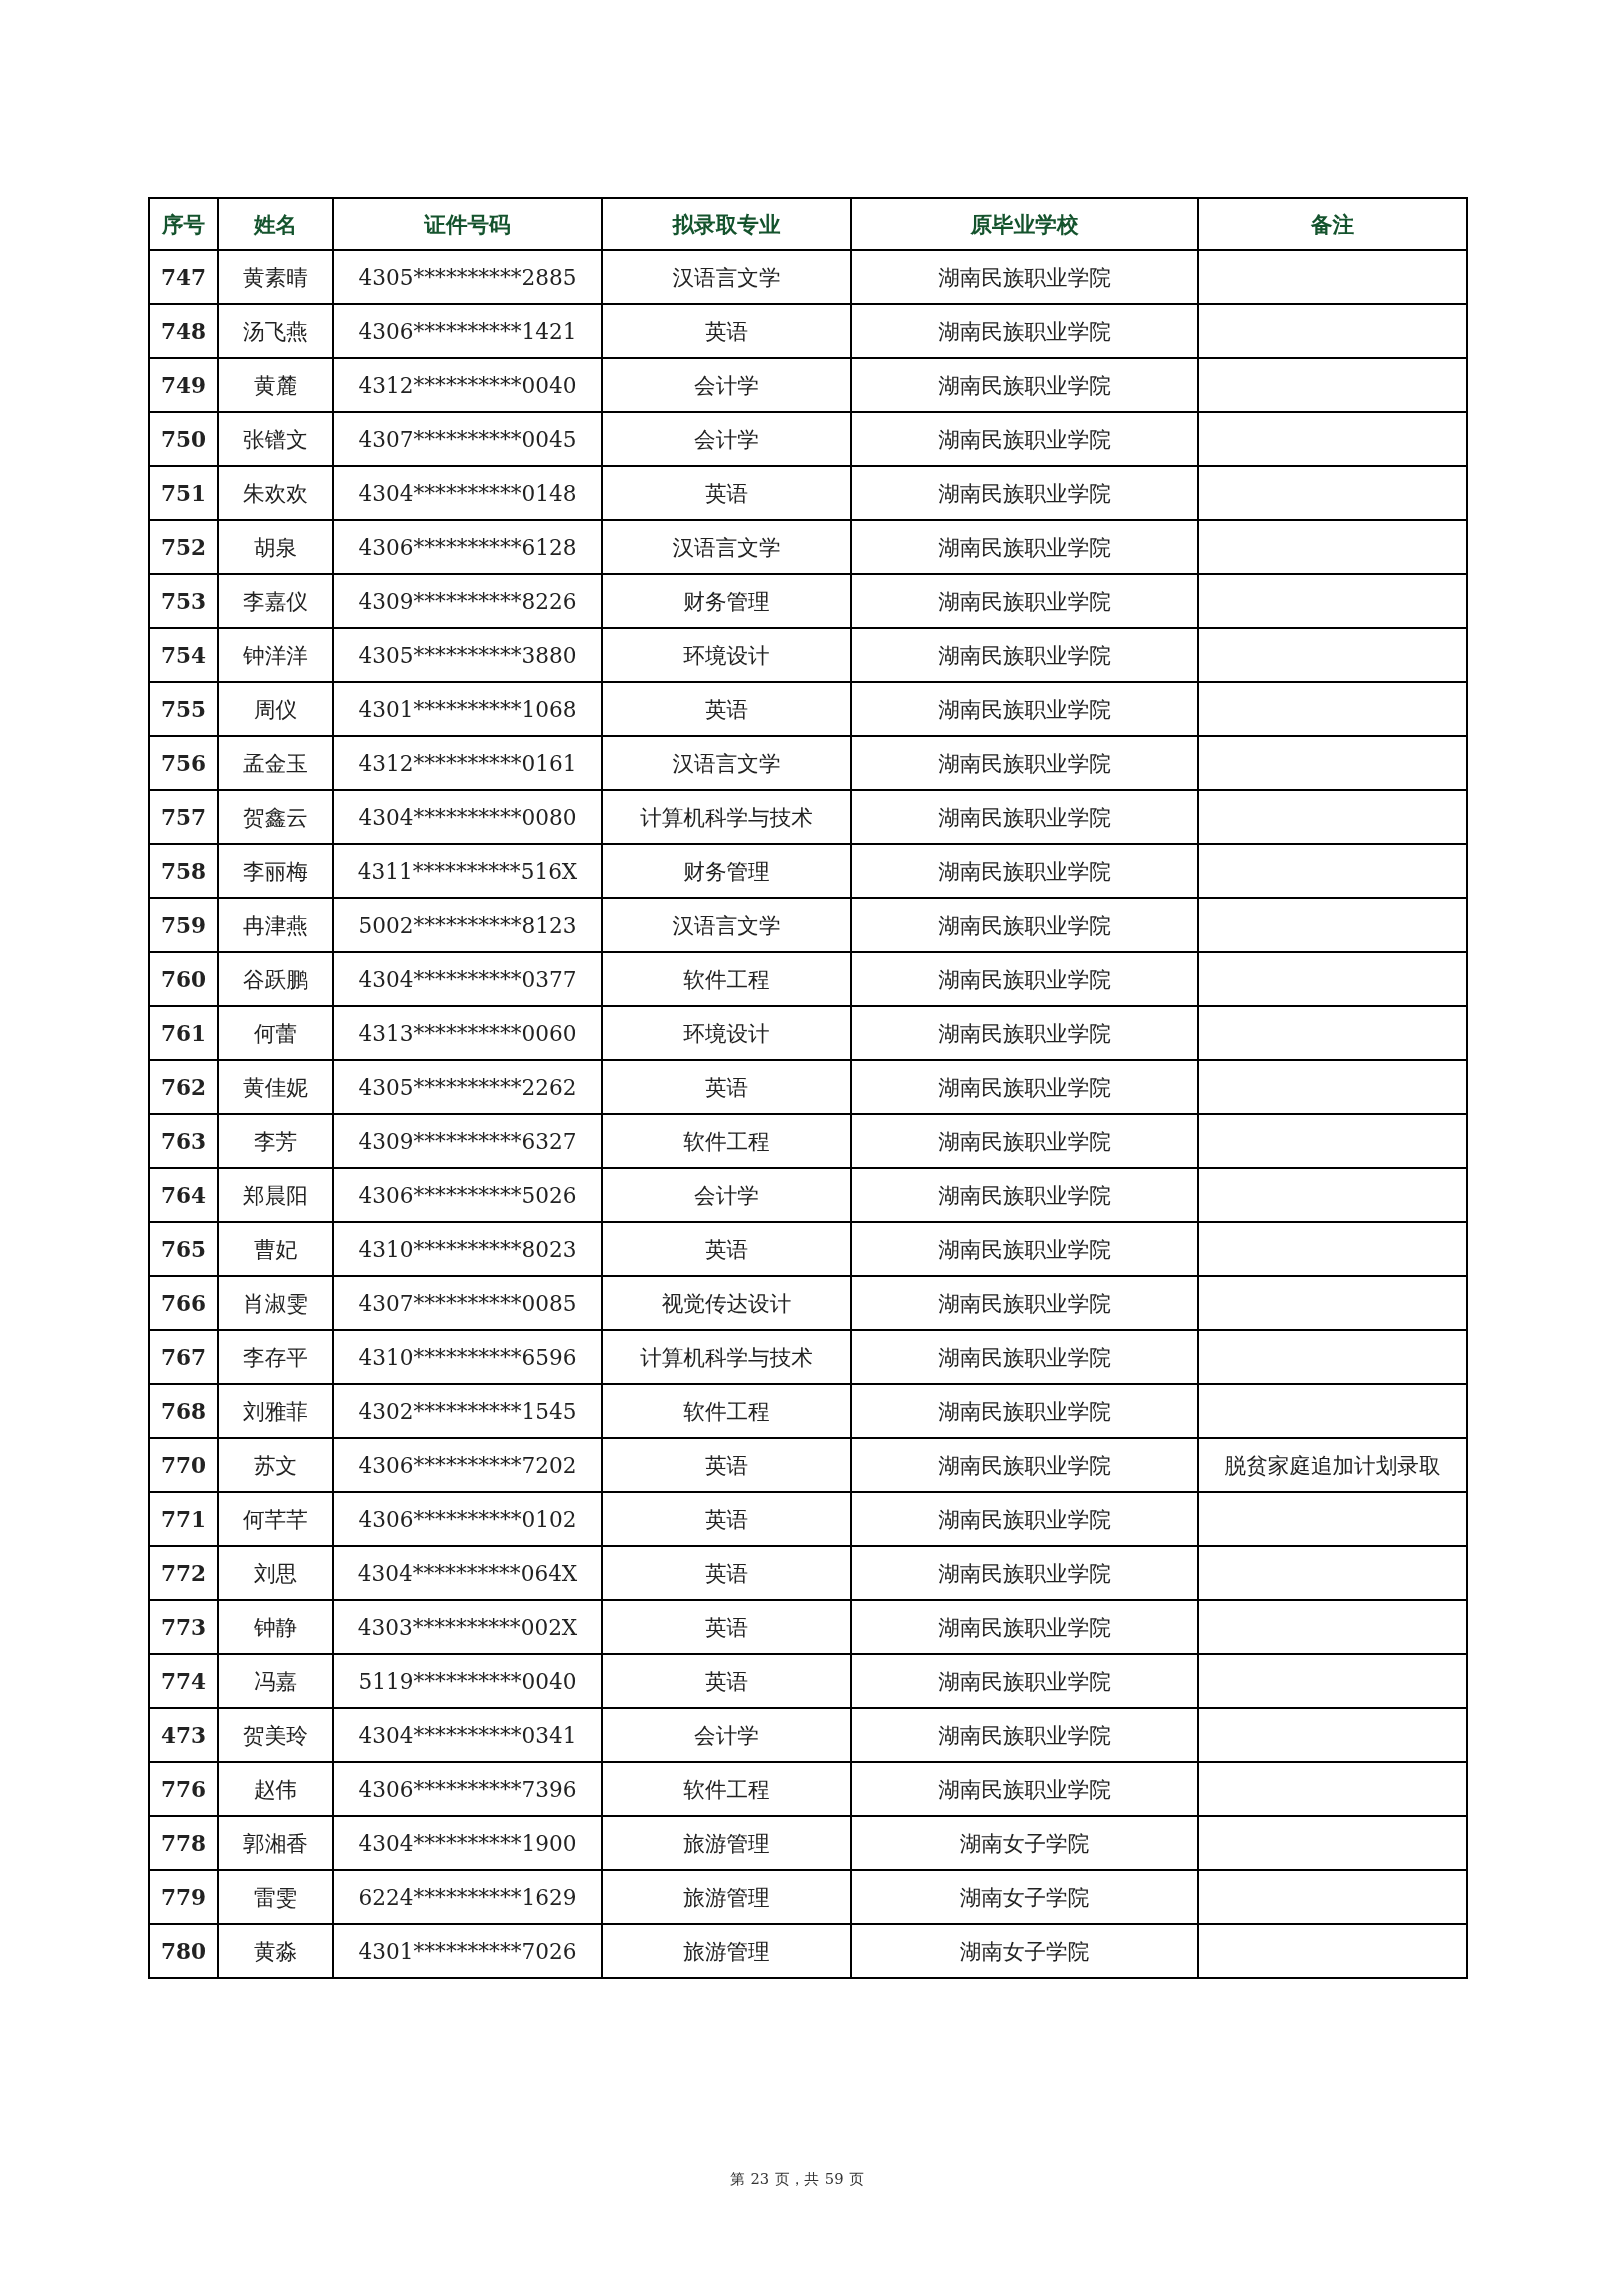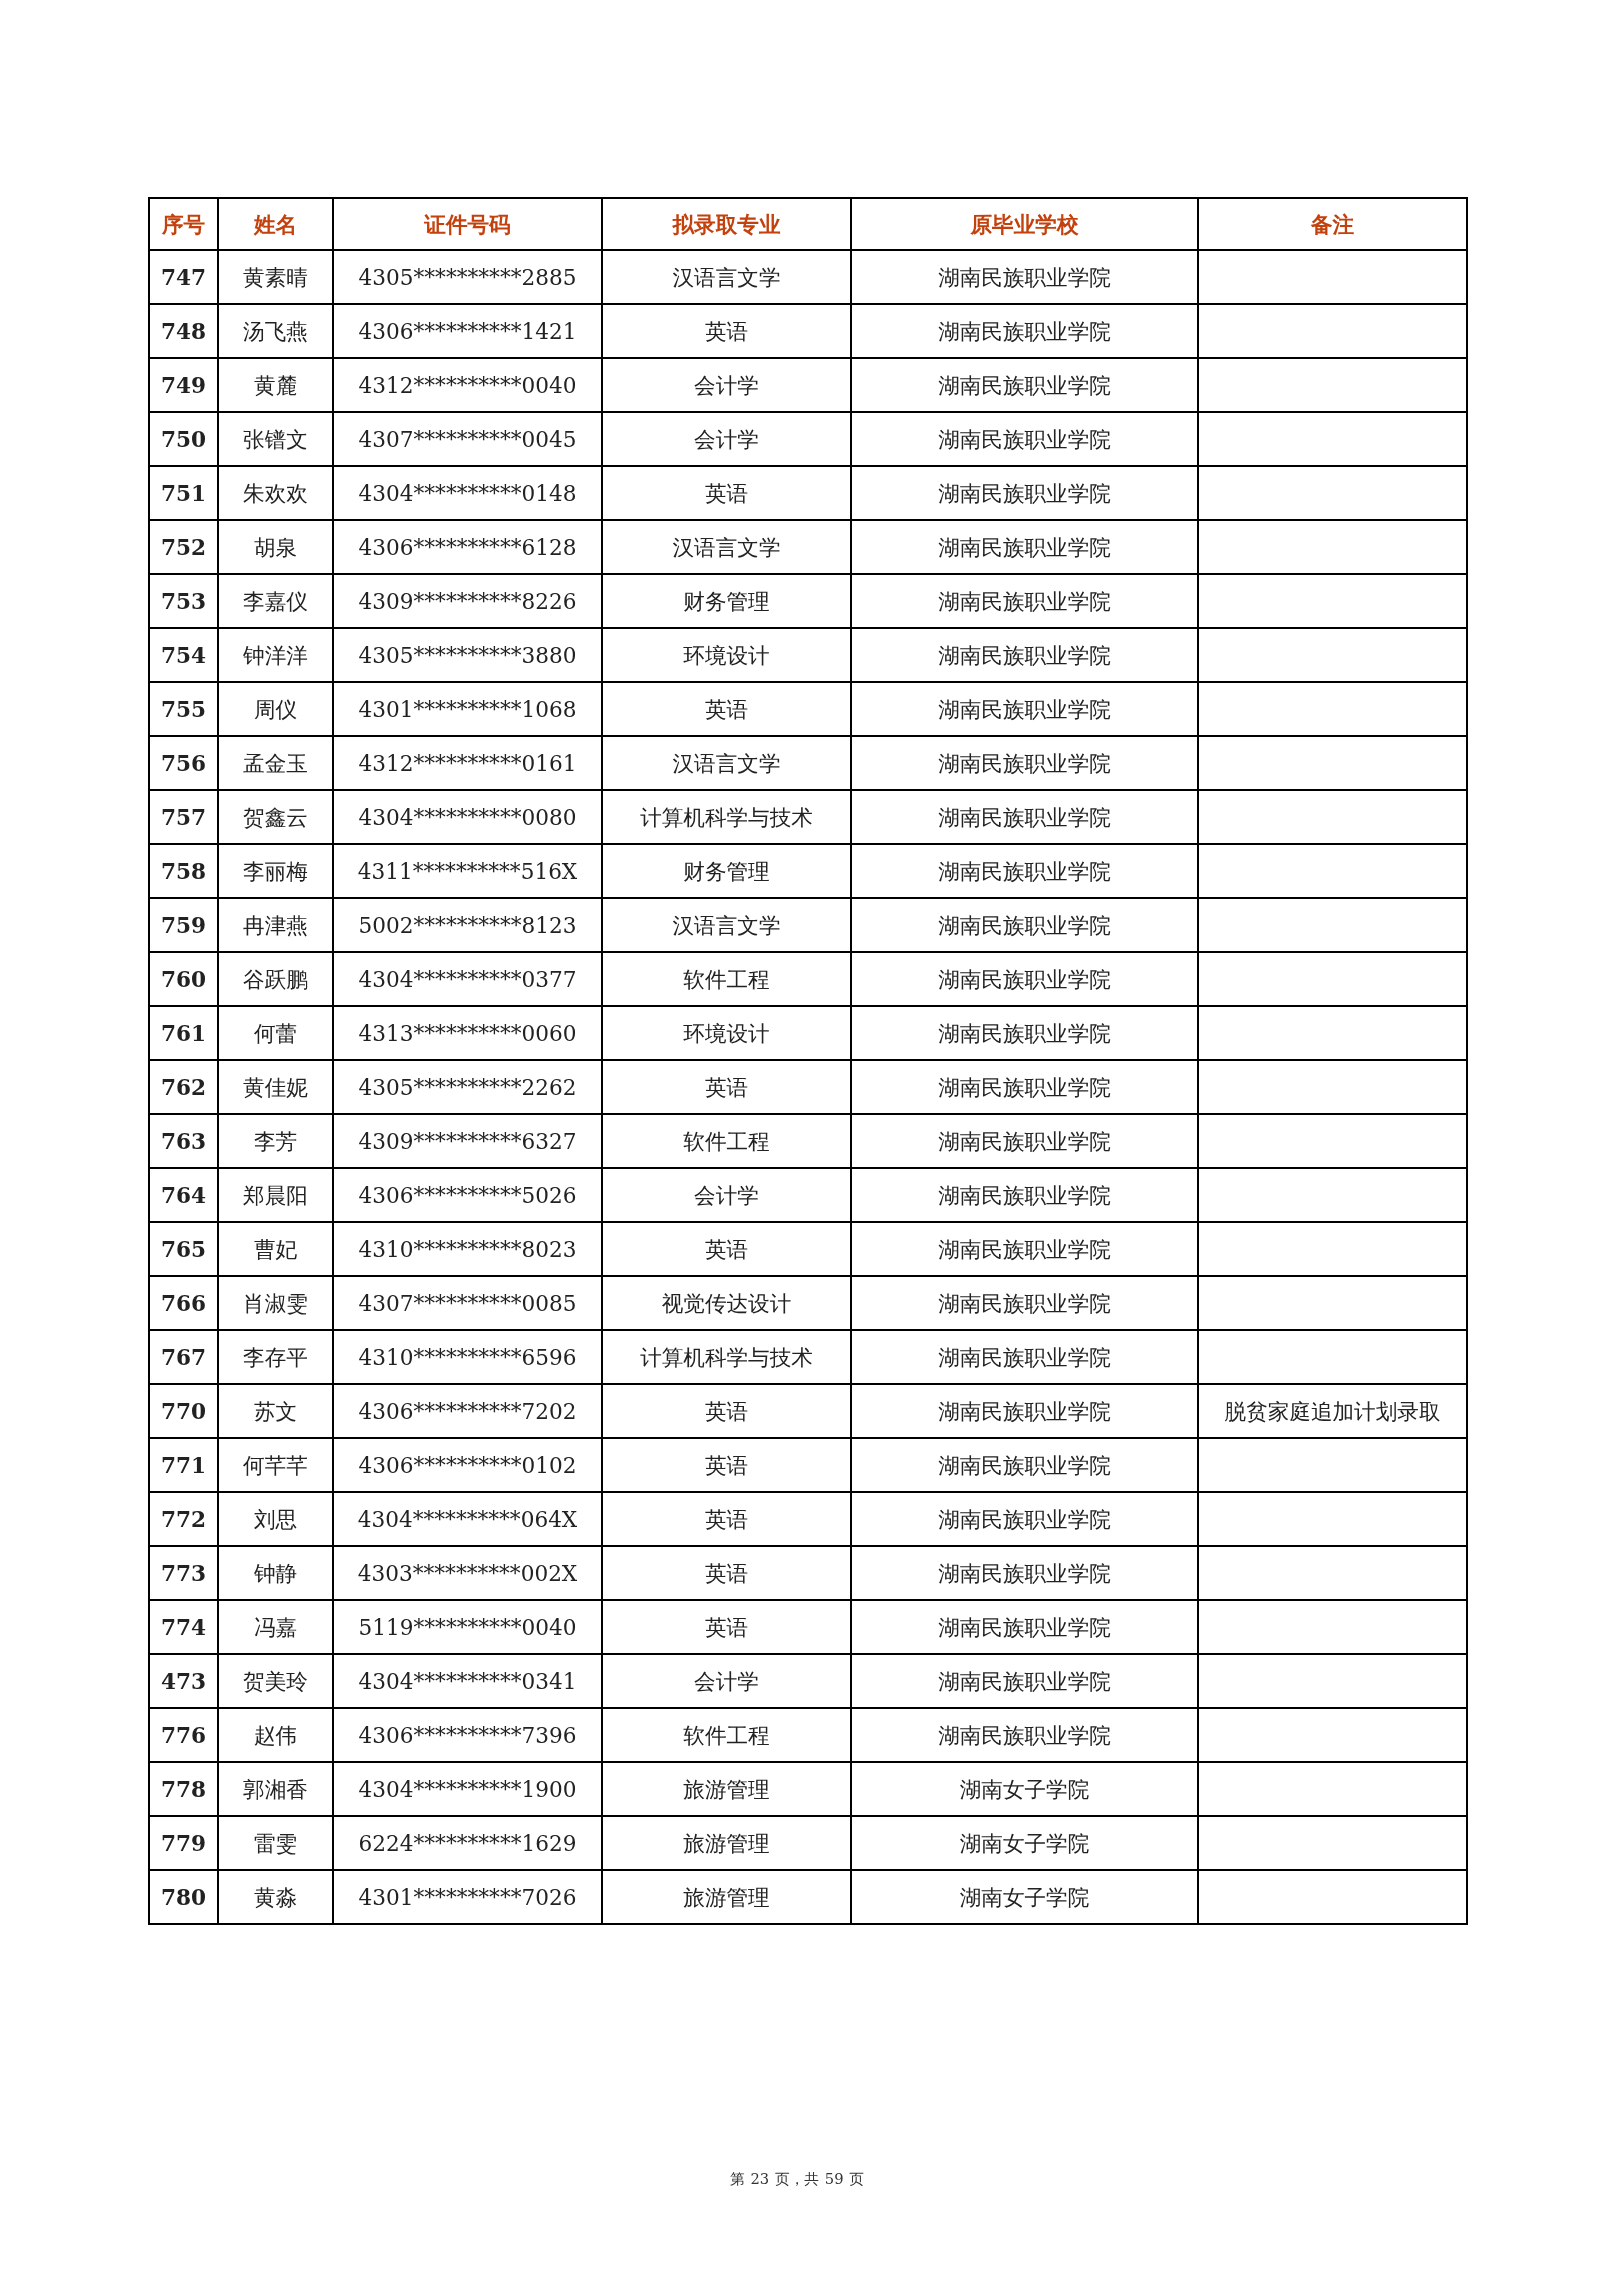--- a/index.html
+++ b/index.html
@@ -9,21 +9,21 @@
       position: absolute; left: 148px; top: 197px;
       width: 1316px; border-collapse: collapse; table-layout: fixed;
       border: 2px solid #000;
     }
     table.roster th, table.roster td {
       border: 2px solid #000; text-align: center; vertical-align: middle;
       padding: 0; color: #222; white-space: nowrap; overflow: hidden;
     }
     table.roster th {
       height: 50px; font-family: Liberation Mono, monospace; font-weight: bold;
-      font-size: 21.6px; color: #c2410c;
+      font-size: 21.6px; color: #14532d;
     }
     table.roster td {
       height: 52px; font-family: "DejaVu Serif", serif; font-size: 21.6px;
     }
     td.idno { font-family: "Liberation Serif", serif; font-size: 22.5px; letter-spacing: 0; }
     td.seq { font-family: "Liberation Serif", serif; font-size: 22.5px; font-weight: bold; }
     .footer {
       position: absolute; top: 2170px; left: 0; width: 1620px; text-align: center;
       font-family: "DejaVu Serif", serif; font-size: 14.7px; color: #333;
       padding-right: 26px; box-sizing: border-box;
@@ -216,20 +216,28 @@
         </tr>
         <tr>
           <td class="seq">767</td>
           <td>李存平</td>
           <td class="idno">4310**********6596</td>
           <td>计算机科学与技术</td>
           <td>湖南民族职业学院</td>
           <td></td>
         </tr>
         <tr>
+          <td class="seq">768</td>
+          <td>刘雅菲</td>
+          <td class="idno">4302**********1545</td>
+          <td>软件工程</td>
+          <td>湖南民族职业学院</td>
+          <td></td>
+        </tr>
+        <tr>
           <td class="seq">770</td>
           <td>苏文</td>
           <td class="idno">4306**********7202</td>
           <td>英语</td>
           <td>湖南民族职业学院</td>
           <td>脱贫家庭追加计划录取</td>
         </tr>
         <tr>
           <td class="seq">771</td>
           <td>何芊芊</td>

